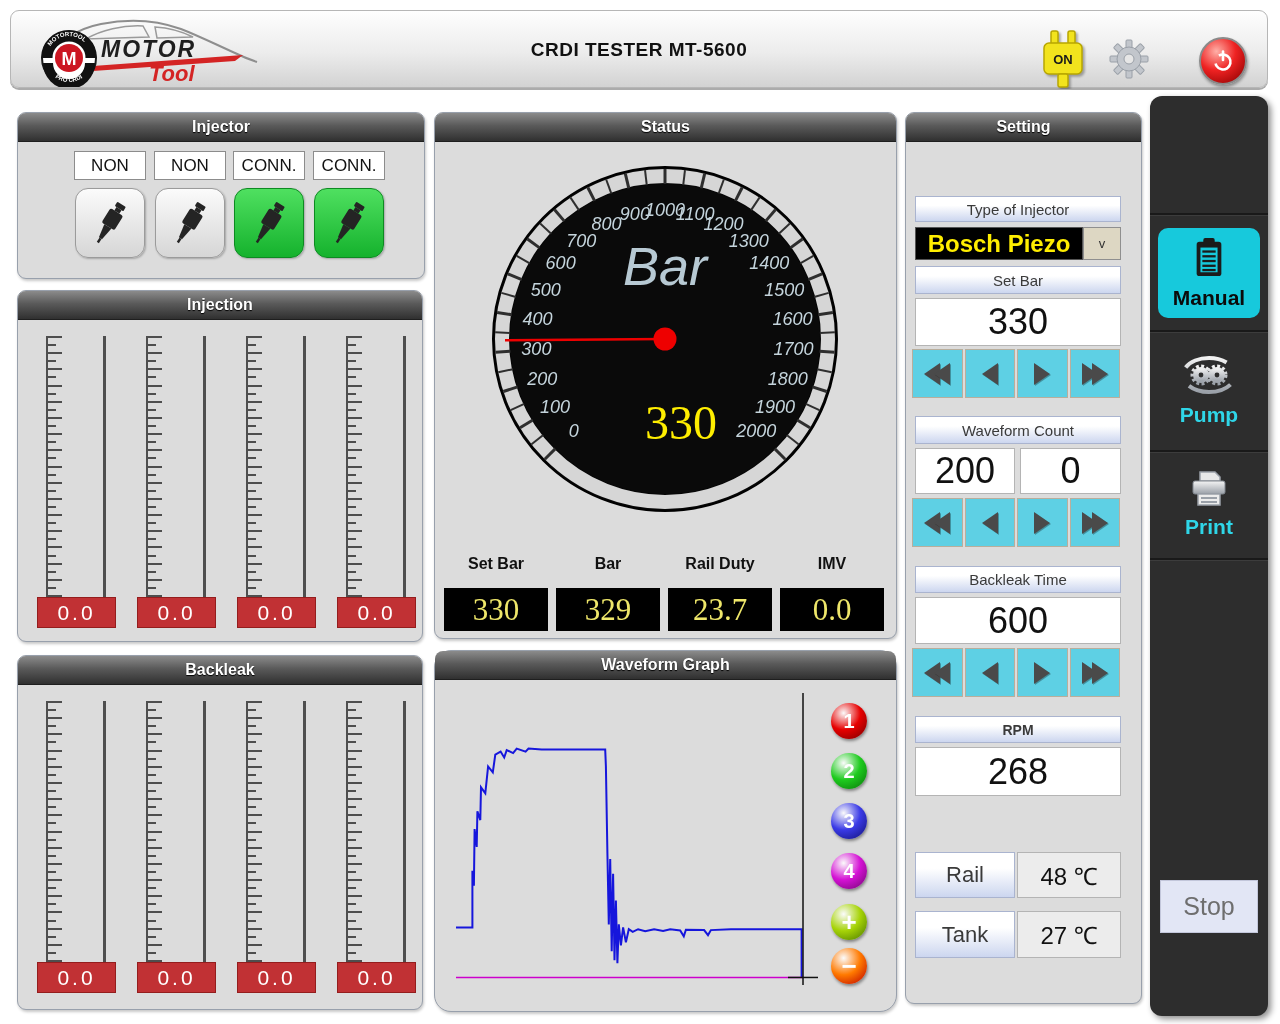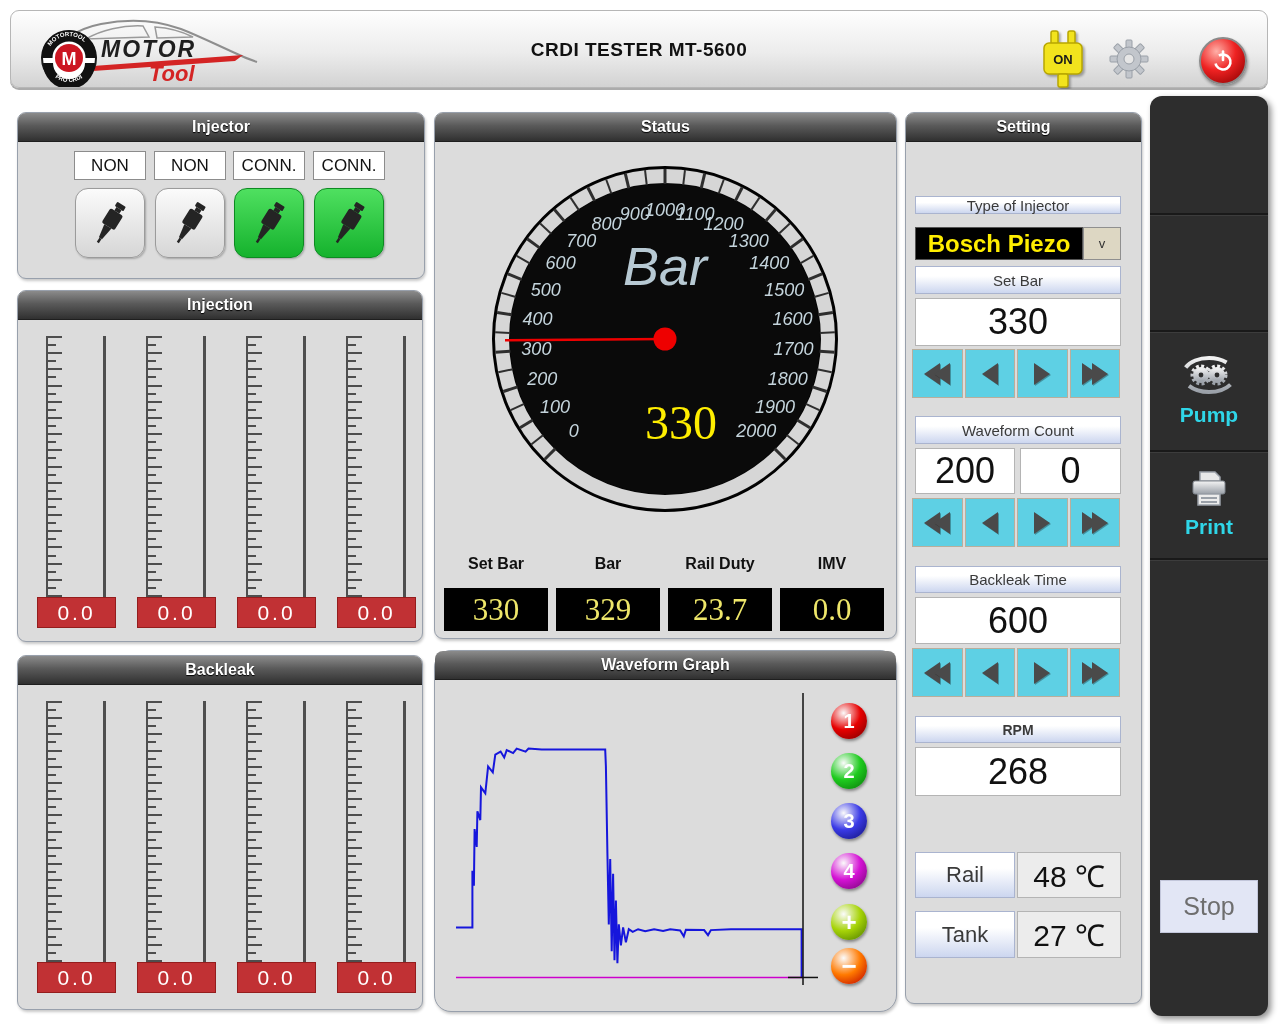--- a/index.html
+++ b/index.html
@@ -63,21 +63,21 @@
   .spin-row{position:absolute;left:6px;width:208px;height:49px;display:flex;gap:2px;}
   .spin{flex:1;background:#5ed0e4;border:1px solid #b9ae9c;display:flex;align-items:center;justify-content:center;
         gap:0;cursor:pointer;padding:0;}
   .tl,.tr{width:0;height:0;border-top:11px solid transparent;border-bottom:11px solid transparent;
           filter:drop-shadow(1px 1px 0 rgba(0,0,0,.3));}
   .tl{border-right:16px solid #4a4a4a;}
   .tr{border-left:16px solid #4a4a4a;}
   .spin .tl+.tl{margin-left:-6px;}
   .spin .tr+.tr{margin-left:-6px;}
   .temp-val{position:absolute;background:#ececec;border:1px solid #b4b4b4;box-sizing:border-box;color:#111;
-            font-size:30px;display:flex;align-items:center;justify-content:center;}
+            font-size:24px;display:flex;align-items:center;justify-content:center;}
   
   .sidebar{position:absolute;left:1150px;top:96px;width:118px;height:920px;background:#2d2d2d;
            border-radius:12px;box-shadow:3px 3px 6px rgba(0,0,0,.45);}
   .nav-sep{position:absolute;left:0;width:118px;height:2px;background:#191919;border-bottom:1px solid #3c3c3c;}
   .nav-item{position:absolute;left:0;width:118px;display:flex;flex-direction:column;align-items:center;
             justify-content:center;gap:7px;cursor:pointer;}
   .nav-item .nlabel{color:#2fd6e8;font-size:21px;font-weight:bold;}
   .nav-item.active{left:8px;width:102px;background:#17c9dc;border-radius:10px;}
   .nav-item.active .nlabel{color:#0b0b0b;}
   .stopbtn{position:absolute;left:10px;width:98px;height:53px;background:#e2e6f5;border:1px solid #c2c6da;
@@ -613,21 +613,21 @@
     <button class="wbtn" style="left: 396px; top: 102px; background: radial-gradient(circle at 35% 28%, rgba(255, 255, 255, 0.9), rgb(30, 203, 30) 48%, rgb(11, 122, 11) 95%);">2</button>
     <button class="wbtn" style="left: 396px; top: 152px; background: radial-gradient(circle at 35% 28%, rgba(255, 255, 255, 0.9), rgb(58, 58, 230) 48%, rgb(20, 20, 125) 95%);">3</button>
     <button class="wbtn" style="left: 396px; top: 202px; background: radial-gradient(circle at 35% 28%, rgba(255, 255, 255, 0.9), rgb(212, 18, 212) 48%, rgb(119, 8, 119) 95%);">4</button>
     <button class="wbtn" style="left: 396px; top: 253px; font-size: 26px; background: radial-gradient(circle at 35% 28%, rgba(255, 255, 255, 0.9), rgb(166, 211, 7) 48%, rgb(79, 125, 0) 95%);">+</button>
     <button class="wbtn" style="left: 396px; top: 297px; font-size: 26px; background: radial-gradient(circle at 35% 28%, rgba(255, 255, 255, 0.9), rgb(255, 122, 0) 48%, rgb(192, 8, 0) 95%);">−</button>
   </div>
 
   <div class="panel" style="left:905px;top:112px;width:235px;height:890px;">
     <div class="phead">Setting</div>
 
-    <div class="lblbox" style="top:83px;height:18px;">Type of Injector</div>
+    <div class="lblbox" style="top:83px;height:26px;">Type of Injector</div>
     <div class="ddbox" style="left:9px;top:114px;width:168px;height:33px;">Bosch Piezo</div>
     <div class="ddbtn" style="left:177px;top:114px;width:38px;height:33px;">v</div>
 
     <div class="lblbox" style="top:153px;height:28px;">Set Bar</div>
     <div class="valbox" style="left:9px;top:185px;width:206px;height:48px;">330</div>
     <div class="spin-row" style="top:236px;">
       <button class="spin">
           <span class="tl"></span>
           <span class="tl"></span>
         </button>
@@ -691,20 +691,33 @@
     <div class="temp-val" style="left:111px;top:798px;width:104px;height:47px;">27 ℃</div>
   </div>
 
   <div class="sidebar">
     <div class="nav-sep" style="top:117px;"></div>
     <div class="nav-sep" style="top:234px;"></div>
     <div class="nav-sep" style="top:354px;"></div>
     <div class="nav-sep" style="top:462px;"></div>
 
 
+    <div class="nav-item active" style="top:132px;height:90px;">
+      <svg width="38" height="42" viewBox="0 0 40 44">
+        <rect x="7" y="5" width="26" height="36" rx="3" fill="#1b1b1b"></rect>
+        <rect x="11" y="11" width="18" height="26" fill="#17c9dc"></rect>
+        <rect x="14" y="1" width="12" height="8" rx="2" fill="#1b1b1b"></rect>
+        <rect x="13" y="14" width="14" height="2.4" fill="#1b1b1b"></rect>
+        <rect x="13" y="19" width="14" height="2.4" fill="#1b1b1b"></rect>
+        <rect x="13" y="24" width="14" height="2.4" fill="#1b1b1b"></rect>
+        <rect x="13" y="29" width="14" height="2.4" fill="#1b1b1b"></rect>
+        <rect x="13" y="33.5" width="14" height="2.4" fill="#1b1b1b"></rect>
+      </svg>
+      <span class="nlabel">Manual</span>
+    </div>
 
     <div class="nav-item" style="top:360px;height:96px;">
       <svg width="42" height="38" viewBox="0 0 42 38">
         <defs>
             <linearGradient id="sg3" x1="0" y1="0" x2="0" y2="1">
           <stop offset="0" stop-color="#f4f4f4"></stop>
               <stop offset="1" stop-color="#9aa0a8"></stop>
         </linearGradient>
           </defs>
         <polygon points="12,2 27,2 32,7 32,11 12,11" fill="#e8e8e8" stroke="#9aa0a8" stroke-width="1.5"></polygon>

